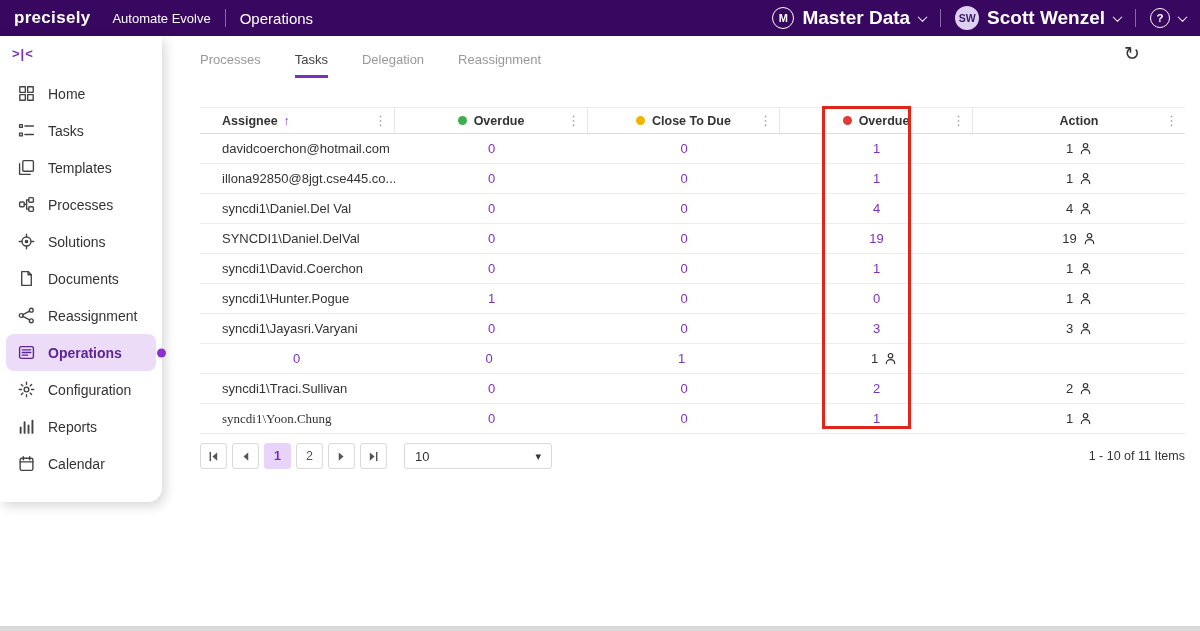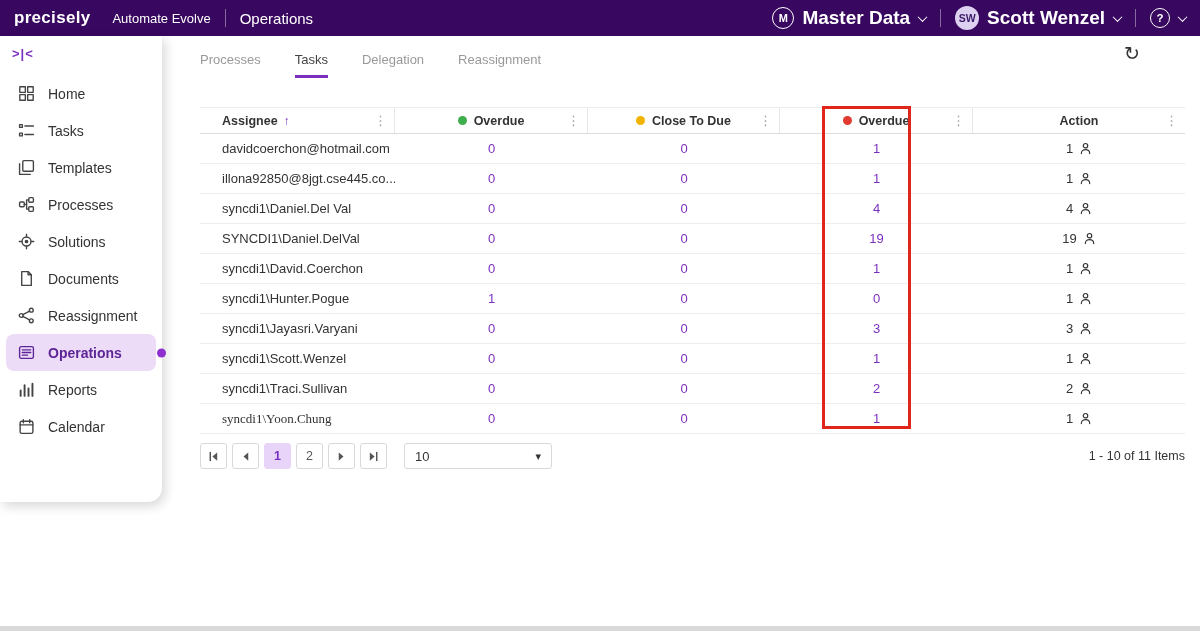--- a/index.html
+++ b/index.html
@@ -226,20 +226,29 @@
           <svg viewBox="0 0 16 16" fill="none" stroke="currentColor" stroke-width="1.3" stroke-linecap="round" stroke-linejoin="round">
             <rect x="1.5" y="2.5" width="13" height="11" rx="1.5"></rect>
             <path d="M4 5.5h8M4 8h8M4 10.5h5"></path>
           </svg>
         </span>
         <span>Operations</span>
         <span class="dot"></span>
       </div>
       <div class="side-item">
         <span class="ic">
+          <svg viewBox="0 0 16 16" fill="none" stroke="currentColor" stroke-width="1.3" stroke-linecap="round" stroke-linejoin="round">
+            <circle cx="8" cy="8" r="2.2"></circle>
+            <path d="M8 1.2v2M8 12.8v2M1.2 8h2M12.8 8h2M3.2 3.2l1.4 1.4M11.4 11.4l1.4 1.4M12.8 3.2l-1.4 1.4M4.6 11.4l-1.4 1.4"></path>
+          </svg>
+        </span>
+        <span>Configuration</span>
+      </div>
+      <div class="side-item">
+        <span class="ic">
           <svg viewBox="0 0 16 16" fill="none" stroke="currentColor" stroke-width="1.8" stroke-linecap="round">
             <path d="M2.5 14V9M6.2 14V4M9.9 14V7M13.6 14V2.5"></path>
           </svg>
         </span>
         <span>Reports</span>
       </div>
       <div class="side-item">
         <span class="ic">
           <svg viewBox="0 0 16 16" fill="none" stroke="currentColor" stroke-width="1.3" stroke-linecap="round" stroke-linejoin="round">
             <rect x="2" y="3" width="12" height="11.5" rx="1.5"></rect>
@@ -429,21 +438,20 @@
             <span>3</span>
             <span style="display: flex;">
               <svg viewBox="0 0 14 14" fill="none" stroke="#333" stroke-width="1.3" stroke-linecap="round">
                 <circle cx="7" cy="4" r="2.4"></circle>
                 <path d="M2.5 12.5c0-2.6 2-4.2 4.5-4.2s4.5 1.6 4.5 4.2"></path>
               </svg>
             </span>
           </div>
         </div>
         <div class="tr">
-          <div class="td assignee" style="width: 195px;">syncdi1\Scott.Wenzel</div>
           <div class="td" style="width: 193px;">
             <span class="num-link">0</span>
           </div>
           <div class="td" style="width: 192px;">
             <span class="num-link">0</span>
           </div>
           <div class="td" style="width: 193px;">
             <span class="num-link">1</span>
           </div>
           <div class="td action" style="width: 212px;">

